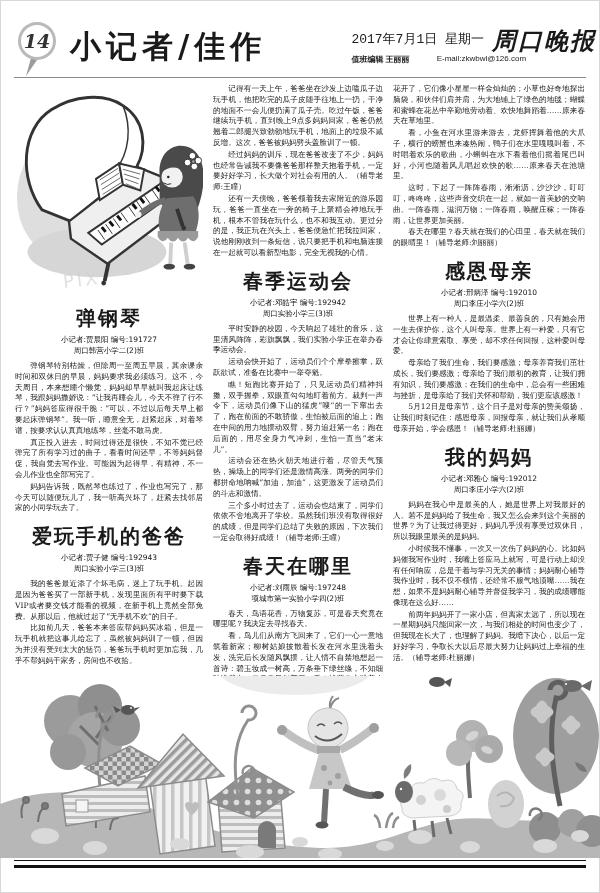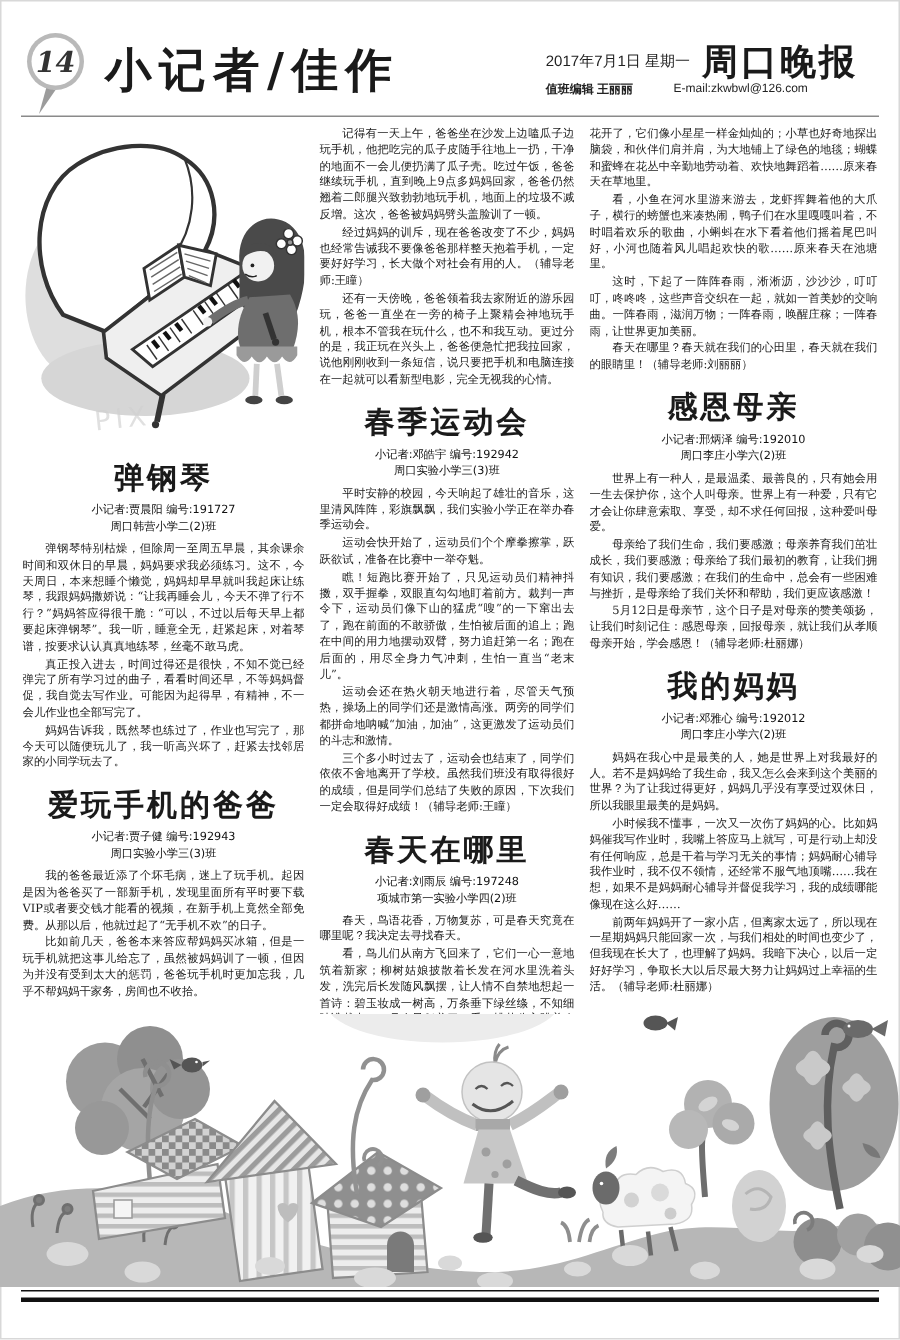--- a/index.html
+++ b/index.html
@@ -1,27 +1,27 @@
 <!DOCTYPE html>
 <html><head>
 <meta charset="utf-8">
 <style>
   html,body{margin:0;padding:0;background:#e9e9e9;}
   .page{position:relative;width:600px;height:893px;margin:0 auto;background:#fff;
         font-family:"DejaVu Serif",serif;color:#1a1a1a;overflow:hidden;
         box-shadow:0 0 0 1px #d8d8d8 inset;}
   
-  .hdr{position:absolute;top:20px;left:14px;right:28px;height:54px;}
+  .hdr{position:absolute;top:20px;left:14px;right:4px;height:54px;}
   .pin{position:absolute;left:0;top:0;}
   .sec-title{position:absolute;left:56px;top:6px;font-size:31px;font-weight:bold;
              letter-spacing:5px;font-family:"DejaVu Serif",serif;}
   .hdr-right{position:absolute;right:0;top:10px;text-align:right;}
   .hdr-row1{display:flex;align-items:flex-end;justify-content:flex-end;gap:8px;}
-  .date-line{font-size:10px;color:#222;padding-bottom:4px;font-family:Liberation Sans, sans-serif;}
-  .paper-name{font-size:24px;font-weight:bold;letter-spacing:2px;line-height:22px;}
+  .date-line{font-size:13px;color:#222;padding-bottom:4px;font-family:Liberation Mono, monospace;}
+  .paper-name{font-size:24px;font-weight:bold;font-style:italic;letter-spacing:2px;line-height:22px;}
   .hdr-row2{display:flex;gap:27px;margin-top:2px;
             font-size:8px;font-family:Liberation Sans, sans-serif;color:#222;}
   .editor-line{font-weight:bold;}
   .hdr-rule{position:absolute;top:77px;left:14px;right:14px;border-top:1.5px solid #8a8a8a;}
   
   .cols{position:absolute;top:84px;left:15px;width:570px;height:592px;display:flex;gap:10px;}
   .col{overflow:hidden;}
   .col-left{width:188px;}
   .col-mid{width:170px;}
   .col-right{width:192px;}

